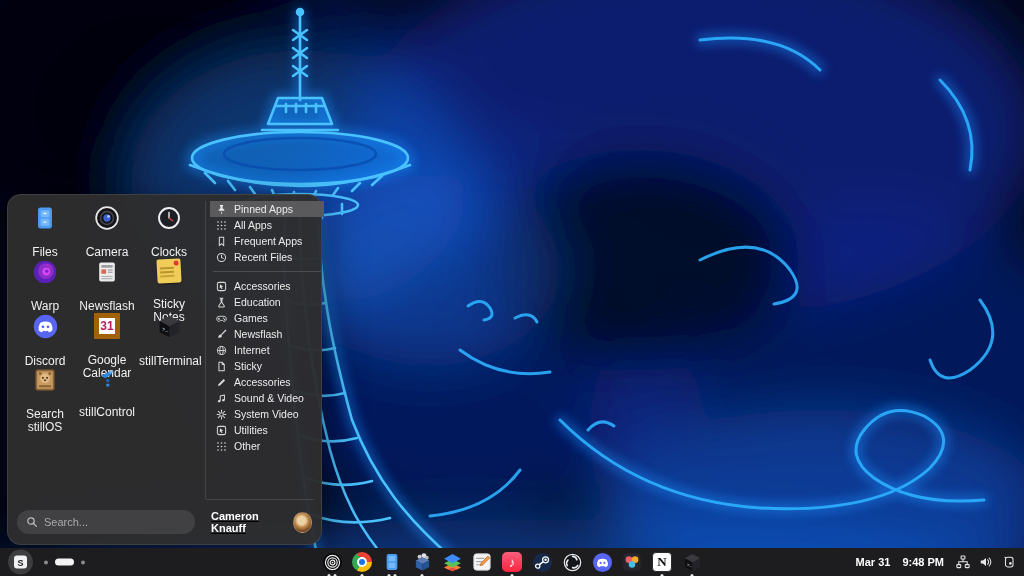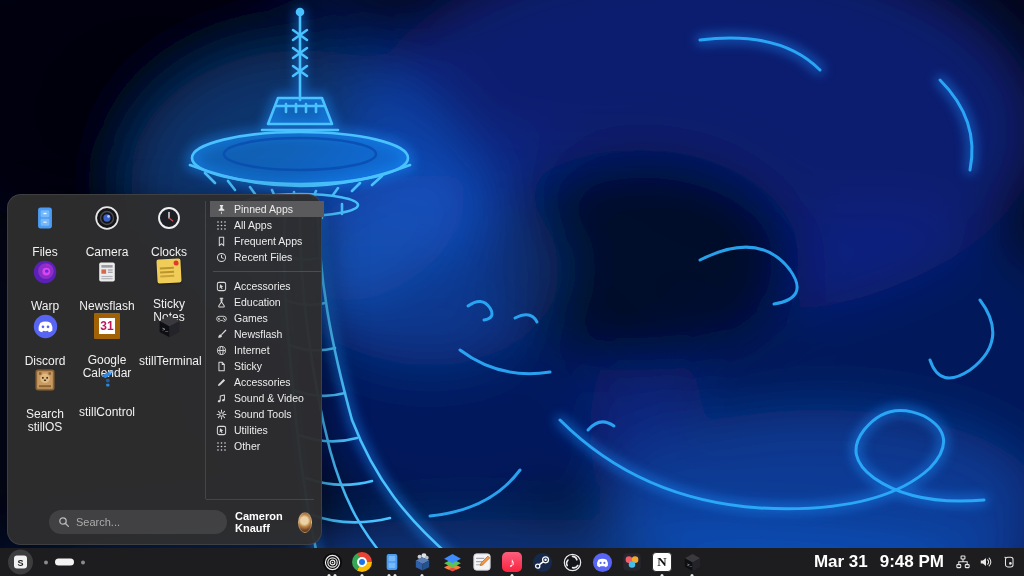--- a/index.html
+++ b/index.html
@@ -27,27 +27,27 @@
   .app-item .lbl { font-size:12px; line-height:1.12; color:#f1f1f1; text-align:center; max-width:60px;margin-top:12px; }
 
   .category-col { position:absolute; left:202px; top:6px; width:114px; }
   .cat-item { display:flex; align-items:center; gap:7px; height:16px; padding:8px 6px;
     border-radius:0; color:#ececec; font-size:10.5px; white-space:nowrap; }
   .cat-item.selected { background:#5a5a5c; }
   .cat-item svg { flex:0 0 auto; }
   .cat-sep { height:1px; margin:6px 3px; background:rgba(255,255,255,.15); }
 
   .menu-footer { position:absolute; left:0; right:0; bottom:0; height:44px;
-    display:flex; align-items:center; padding:0 9px; gap:8px;margin-left:32px; }
+    display:flex; align-items:center; padding:0 9px; gap:16px; }
   .search-pill { width:180px; height:24px; border-radius:12px; background:rgba(255,255,255,.1);
     display:flex; align-items:center; gap:6px; padding:0 9px; }
   .search-pill input { flex:1; background:transparent; border:none; outline:none;
     color:#ddd; font-size:11px; font-family:"Liberation Sans",sans-serif; }
   .search-pill input::placeholder { color:#ababab; }
-  .user-chip { margin-left:auto; display:flex; align-items:center; gap:8px; }
+  .user-chip { margin-left:auto; display:flex; align-items:center; gap:8px;text-decoration:underline; }
   .user-name { color:#fff; font-size:11px; font-weight:700; }
   .avatar { width:21px; height:21px; border-radius:50%;
     background:radial-gradient(circle at 45% 40%, #ead2a6 0 28%, #c08a4a 45%, #7a4a24 70%, #39220f 100%);
     border:1px solid rgba(255,255,255,.25); }
 
   
   .taskbar { position:absolute; left:0; right:0; bottom:0; height:28px;
     background:#1d1d1f; display:flex; align-items:center; }
   .launcher-btn { position:absolute; left:8px; top:50%; transform:translateY(-50%);
     width:25px; height:25px; border-radius:50%; background:#3d3d40;
@@ -62,21 +62,21 @@
   .dock { position:absolute; left:50%; top:50%; transform:translate(-50%,-50%);
     display:flex; align-items:center; gap:8px; }
   .dock-item { position:relative; width:22px; height:26px; display:flex; align-items:center;
     justify-content:center; }
   .dock-item .ti { width:22px; height:22px; display:flex; align-items:center; justify-content:center; }
   .dots { position:absolute; bottom:-2px; left:50%; transform:translateX(-50%);
     display:flex; gap:3px; }
   .dots i { width:3px; height:3px; border-radius:50%; background:#e9e9e9; }
 
   .tray { position:absolute; right:8px; top:0; height:100%; display:flex; align-items:center; gap:12px; }
-  .clock { display:flex; gap:12px; color:#fff; font-size:17px; font-weight:700; }
+  .clock { display:flex; gap:12px; color:#fff; font-size:11px; font-weight:700; }
   .tray-icons { display:flex; align-items:center; gap:9px; }
   .chrome-ic { position:relative; width:20px; height:20px; border-radius:50%;
     background:conic-gradient(from -30deg,#ea4335 0 33.3%,#fbbc05 0 66.6%,#34a853 0 100%); }
   .chrome-ic::before { content:""; position:absolute; left:5px; top:5px; width:10px; height:10px;
     border-radius:50%; background:#fff; }
   .chrome-ic::after { content:""; position:absolute; left:7px; top:7px; width:6px; height:6px;
     border-radius:50%; background:#1a73e8; }
   .music-ic { width:20px; height:20px; border-radius:5px;
     background:linear-gradient(180deg,#fb5e7e,#f9233e); color:#fff; font-size:13px;
     display:flex; align-items:center; justify-content:center; }
@@ -401,21 +401,21 @@
             <circle cx="3.4" cy="8.9" r="1.3" fill="#d9d9d9"></circle>
             <circle cx="8" cy="7.8" r="1.3" fill="#d9d9d9"></circle>
           </svg>
         <span>Sound &amp; Video</span>
       </div>
       <div class="cat-item">
         <svg width="11" height="11" viewBox="0 0 12 12" fill="none" stroke="#d9d9d9" stroke-width="1.1" stroke-linecap="round">
             <circle cx="6" cy="6" r="2"></circle>
             <path d="M6,1.2v1.5 M6,9.3v1.5 M1.2,6h1.5 M9.3,6h1.5 M2.6,2.6l1.1,1.1 M8.3,8.3l1.1,1.1 M9.4,2.6 8.3,3.7 M3.7,8.3 2.6,9.4"></path>
           </svg>
-        <span>Sound Tools</span>
+        <span>System Video</span>
       </div>
       <div class="cat-item">
         <svg width="11" height="11" viewBox="0 0 12 12">
             <rect x="1.5" y="1.5" width="9" height="9" rx="1.8" fill="none" stroke="#d9d9d9" stroke-width="1.1"></rect>
             <path d="M4.4,3.6l3.6,2.6-1.8.4 1,1.8-1,.5-1,-1.8-1.3,1.4z" fill="#d9d9d9"></path>
           </svg>
         <span>Utilities</span>
       </div>
       <div class="cat-item">
         <svg width="11" height="11" viewBox="0 0 12 12" fill="#d9d9d9">

